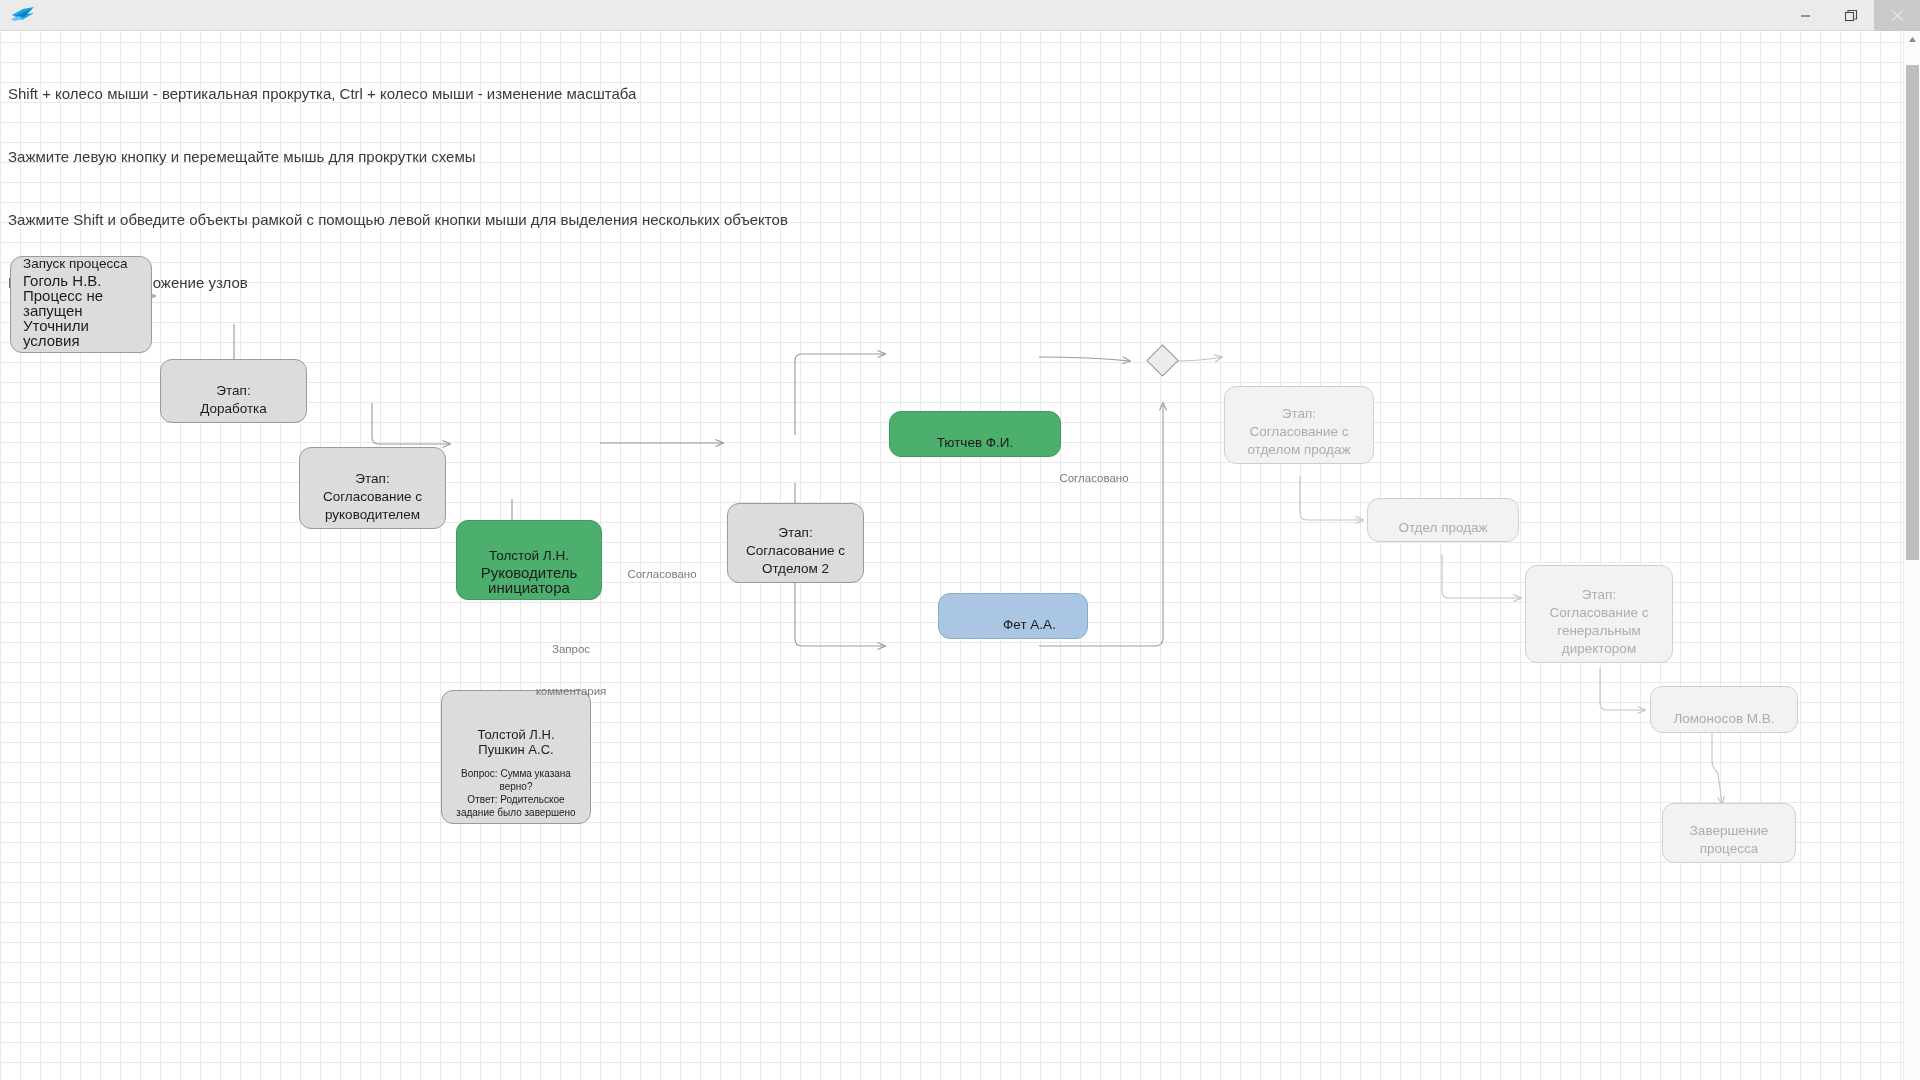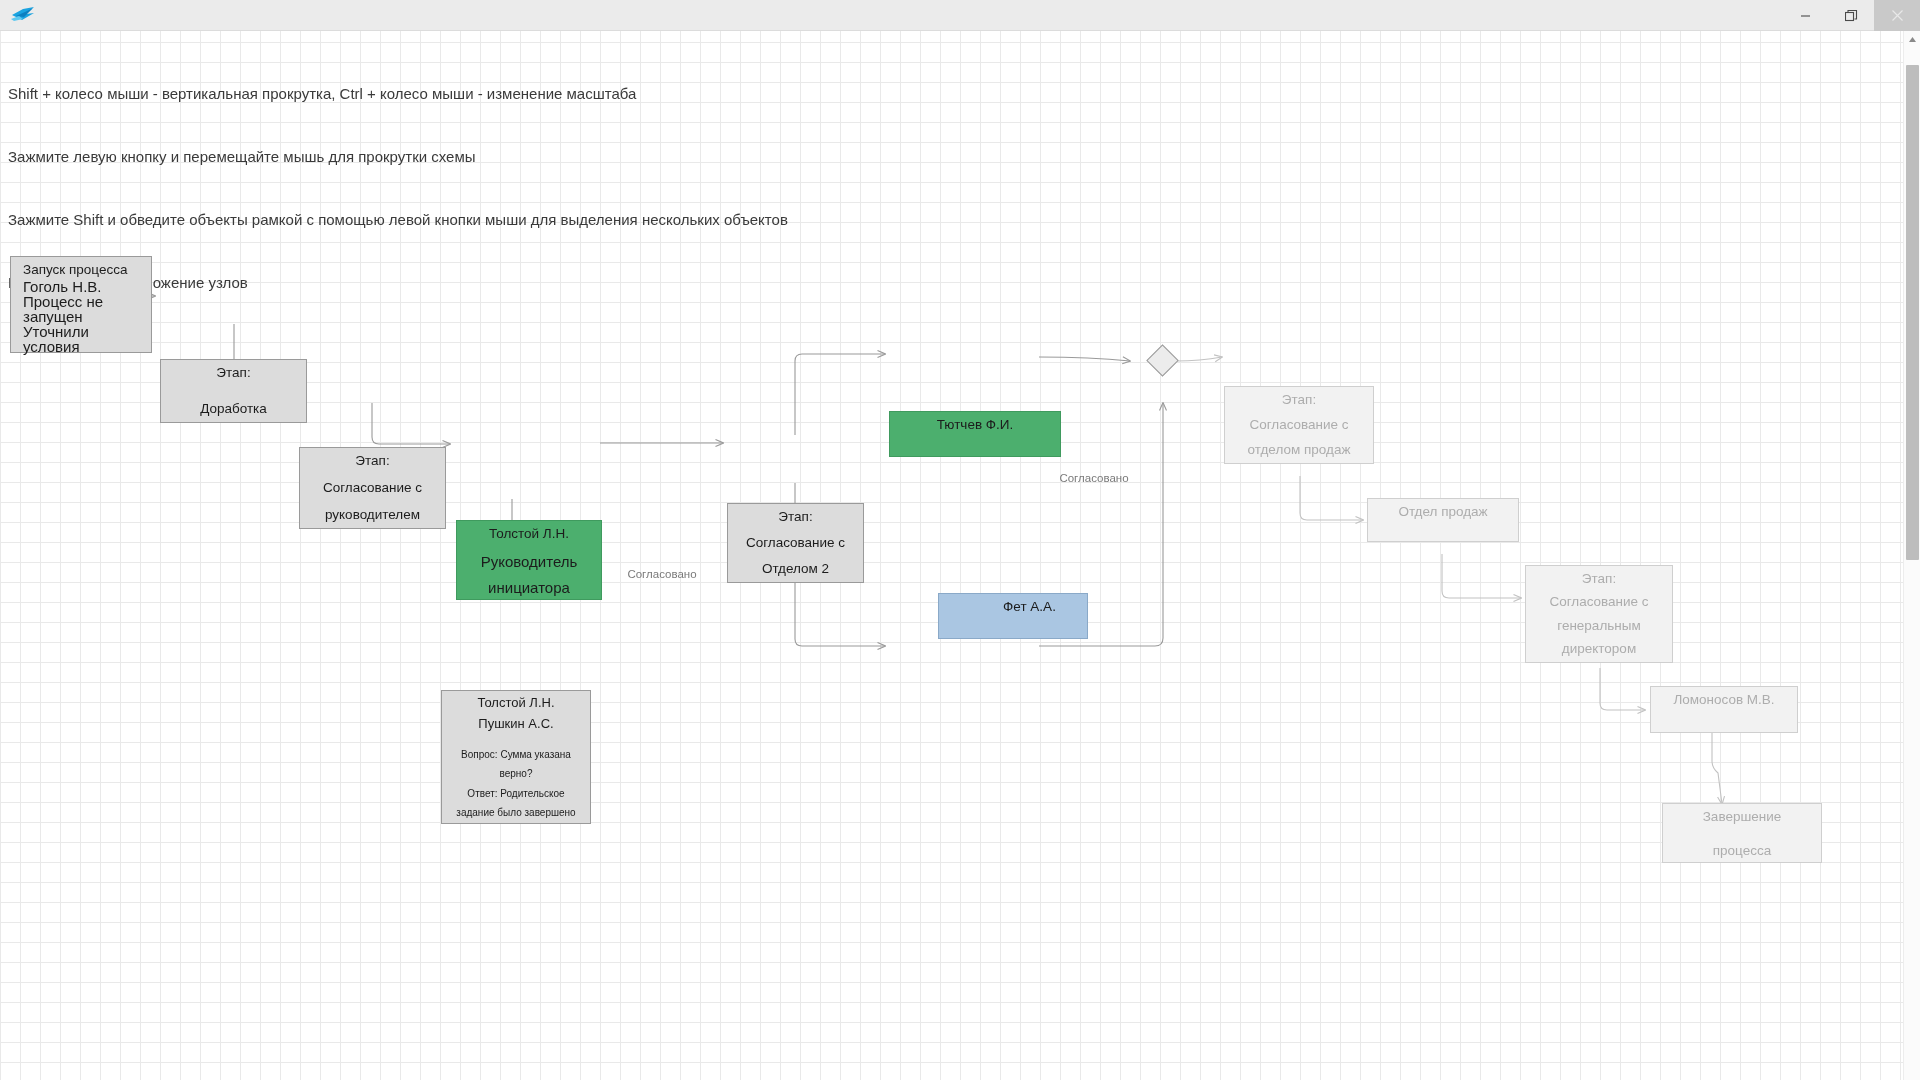--- a/index.html
+++ b/index.html
@@ -67,25 +67,25 @@
     position: absolute; inset: 0;
     width: 1903px; height: 1049px;
     z-index: 2;
     pointer-events: none;
   }
 
   
   .node {
     position: absolute;
     border: 1px solid #9a9a9a;
-    border-radius: 0;
+    border-radius: 12px;
     display: flex;
     flex-direction: column;
     align-items: center;
-    justify-content: space-between;
+    justify-content: flex-end;
     text-align: center;
     z-index: 6;
     padding: 4px 6px;
     color: #1c1c1c;
   }
   .node .ttl { font-size: 13.5px; line-height: 18px; }
   .node .sub { font-size: 15px; line-height: 15px; }
   .node .small { font-size: 10px; line-height: 13px; }
 
   .node.gray  { background: #dcdcdc; }
@@ -226,20 +226,24 @@
       <path d="M1442,523 V560 Q1442,567 1449,567 H1521" marker-end="url(#ahf)"></path>
 
       <path d="M1600,637 V672 Q1600,679 1607,679 H1645" marker-end="url(#ahf)"></path>
 
       <path d="M1712,697 V730 Q1712,737 1718,742 L1722,773" marker-end="url(#ahf)"></path>
     </g>
   </svg>
 
   <div class="edge-label" style="left:617px; top:536px; width:90px;">Согласовано</div>
 
+  <div class="edge-label" style="left:528px; top:583px; width:86px;">
+    <div>Запрос</div>
+    <div>комментария</div>
+  </div>
 
   <div class="edge-label" style="left:1049px; top:440px; width:90px;">Согласовано</div>
 
   <div class="node gray left-text" style="left:10px; top:225px; width:142px; height:97px;">
     <div class="ttl">Запуск процесса</div>
     <div class="sub">Гоголь Н.В.</div>
     <div class="sub">Процесс не запущен</div>
     <div class="sub">Уточнили условия</div>
   </div>
 
@@ -299,21 +303,21 @@
     <div class="ttl">Этап:</div>
     <div class="ttl">Согласование с</div>
     <div class="ttl">генеральным</div>
     <div class="ttl">директором</div>
   </div>
 
   <div class="node faded" style="left:1650px; top:655px; width:148px; height:47px;">
     <div class="ttl">Ломоносов М.В.</div>
   </div>
 
-  <div class="node faded" style="left:1662px; top:772px; width:160px; height:60px;gap:16px;">
+  <div class="node faded" style="left:1662px; top:772px; width:134px; height:60px;">
     <div class="ttl">Завершение</div>
     <div class="ttl">процесса</div>
   </div>
 
 </div>
 
 <div id="vscroll">
   <div id="vscroll-up">
     <svg width="9" height="7" viewBox="0 0 9 7">
         <path d="M4.5 1 L8 6 L1 6 Z" fill="#8a8a8a"></path>

